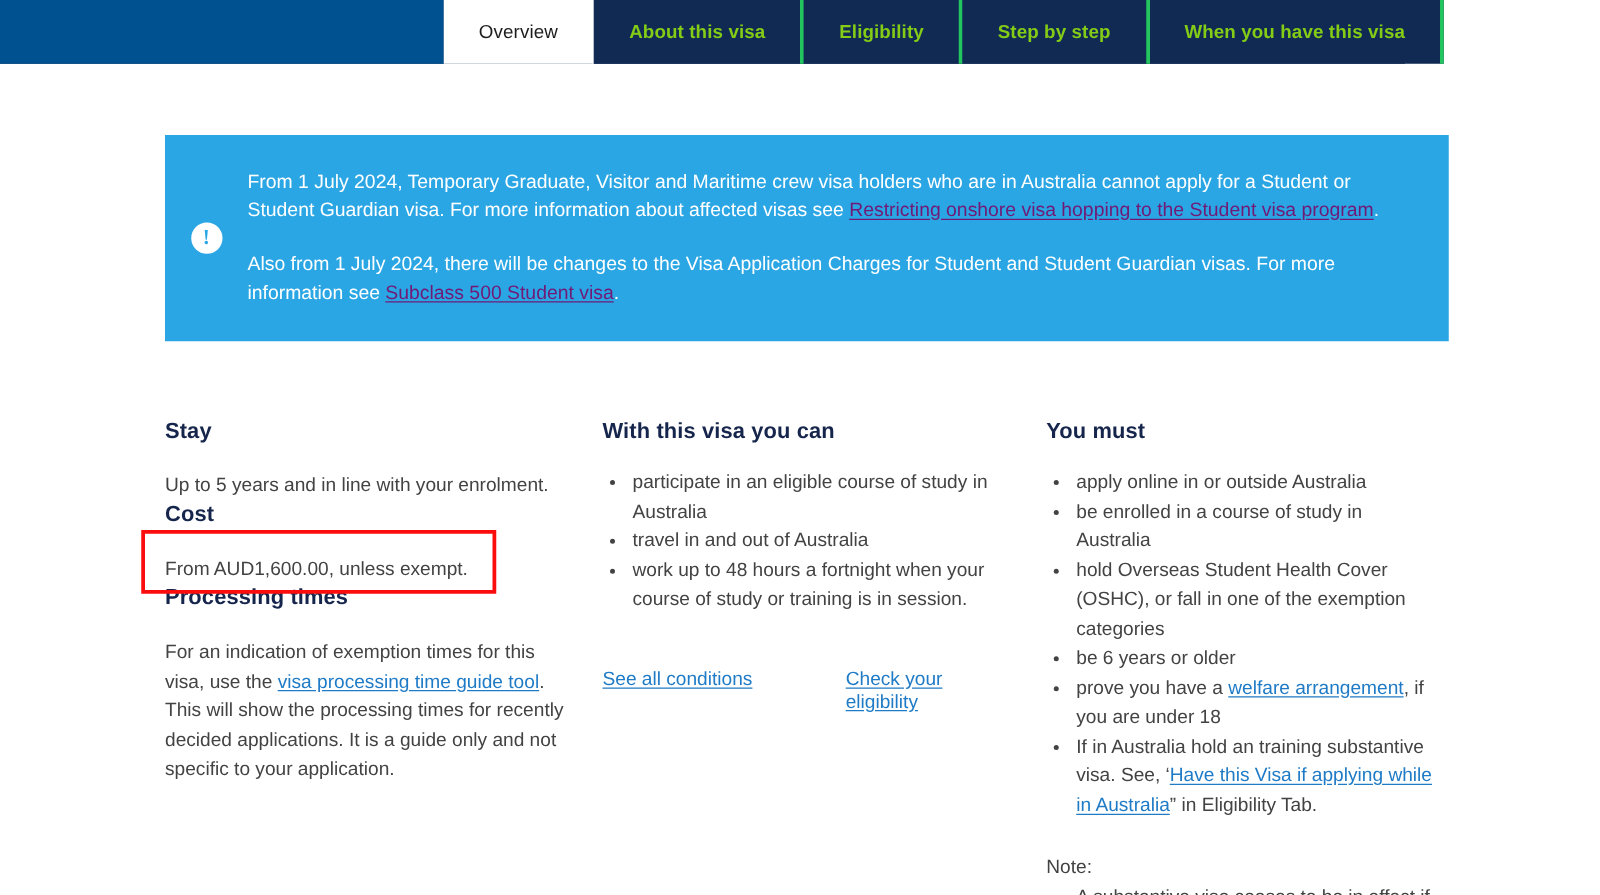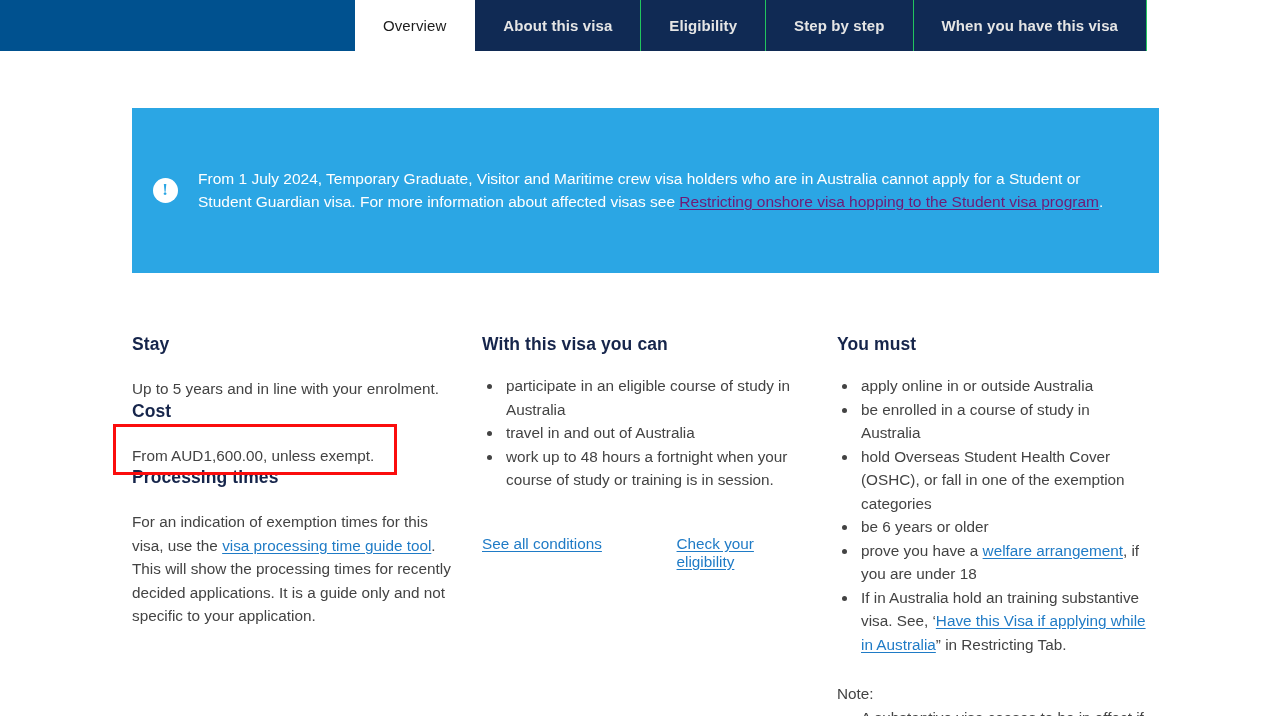--- a/index.html
+++ b/index.html
@@ -20,28 +20,28 @@
   }
   .tabbar-leftfill {
     width: 355px;
     background: #00518f;
     flex: 0 0 355px;
   }
   .tab {
     display: flex;
     align-items: center;
     justify-content: center;
-    color: #e5e5e5;
+    color: #84cc16;
     font-size: 15px;
     font-weight: bold;
     letter-spacing: 0.1px;
     height: 51px;
     padding: 0 28px;
     background: #102a54;
-    border-right: 1px solid #22c55e;
+    border-right: 3px solid #22c55e;
     white-space: nowrap;
     cursor: pointer;
   }
   .tab.active {
     background: #ffffff;
     color: #1c1c1c;
     font-weight: normal;
     border-right: 1px solid #ffffff;
   }
   .tabbar-rightfill {
@@ -199,20 +199,21 @@
 </div>
 
 <div class="page">
 
   <div class="alert">
     <div class="alert-iconwrap">
       <div class="alert-icon">!</div>
     </div>
     <div class="alert-body">
       <p><span>From 1 July 2024, Temporary Graduate, Visitor and Maritime crew visa holders who are in Australia cannot apply for a Student or Student Guardian visa. For more information about affected visas see </span><a href="#" class="alert-link">Restricting onshore visa hopping to the Student visa program</a><span>.</span></p>
+      <p><span>Also from 1 July 2024, there will be changes to the Visa Application Charges for Student and Student Guardian visas. For more information see </span><a href="#" class="alert-link">Subclass 500 Student visa</a><span>.</span></p>
     </div>
   </div>
 
   <div class="columns">
 
     <div class="col col-stay">
       <h2 class="sec h-stay">Stay</h2>
       <p class="body-text">Up to 5 years and in line with your enrolment.</p>
 
       <h2 class="sec h-cost">Cost</h2>
@@ -243,21 +244,21 @@
     </div>
 
     <div class="col col-must">
       <h2 class="sec tight">You must</h2>
       <ul class="bullets">
         <li>apply online in or outside Australia</li>
         <li>be enrolled in a course of study in Australia</li>
         <li>hold Overseas Student Health Cover (OSHC), or fall in one of the exemption categories</li>
         <li>be 6 years or older</li>
         <li><span>prove you have a </span><a href="#" class="link">welfare arrangement</a><span>, if you are under 18</span></li>
-        <li><span>If in Australia hold an training substantive visa. See, ‘</span><a href="#" class="link">Have this Visa if applying while in Australia</a><span>” in Restricting Tab.</span></li>
+        <li><span>If in Australia hold an training substantive visa. See, ‘</span><a href="#" class="link">Have this Visa if applying while in Australia</a><span>” in Eligibility Tab.</span></li>
       </ul>
 
       <p class="note-label">Note:</p>
       <ul class="bullets note-list">
         <li><span>A substantive visa ceases to be in effect if another </span></li>
       </ul>
     </div>
 
   </div>
 </div>

